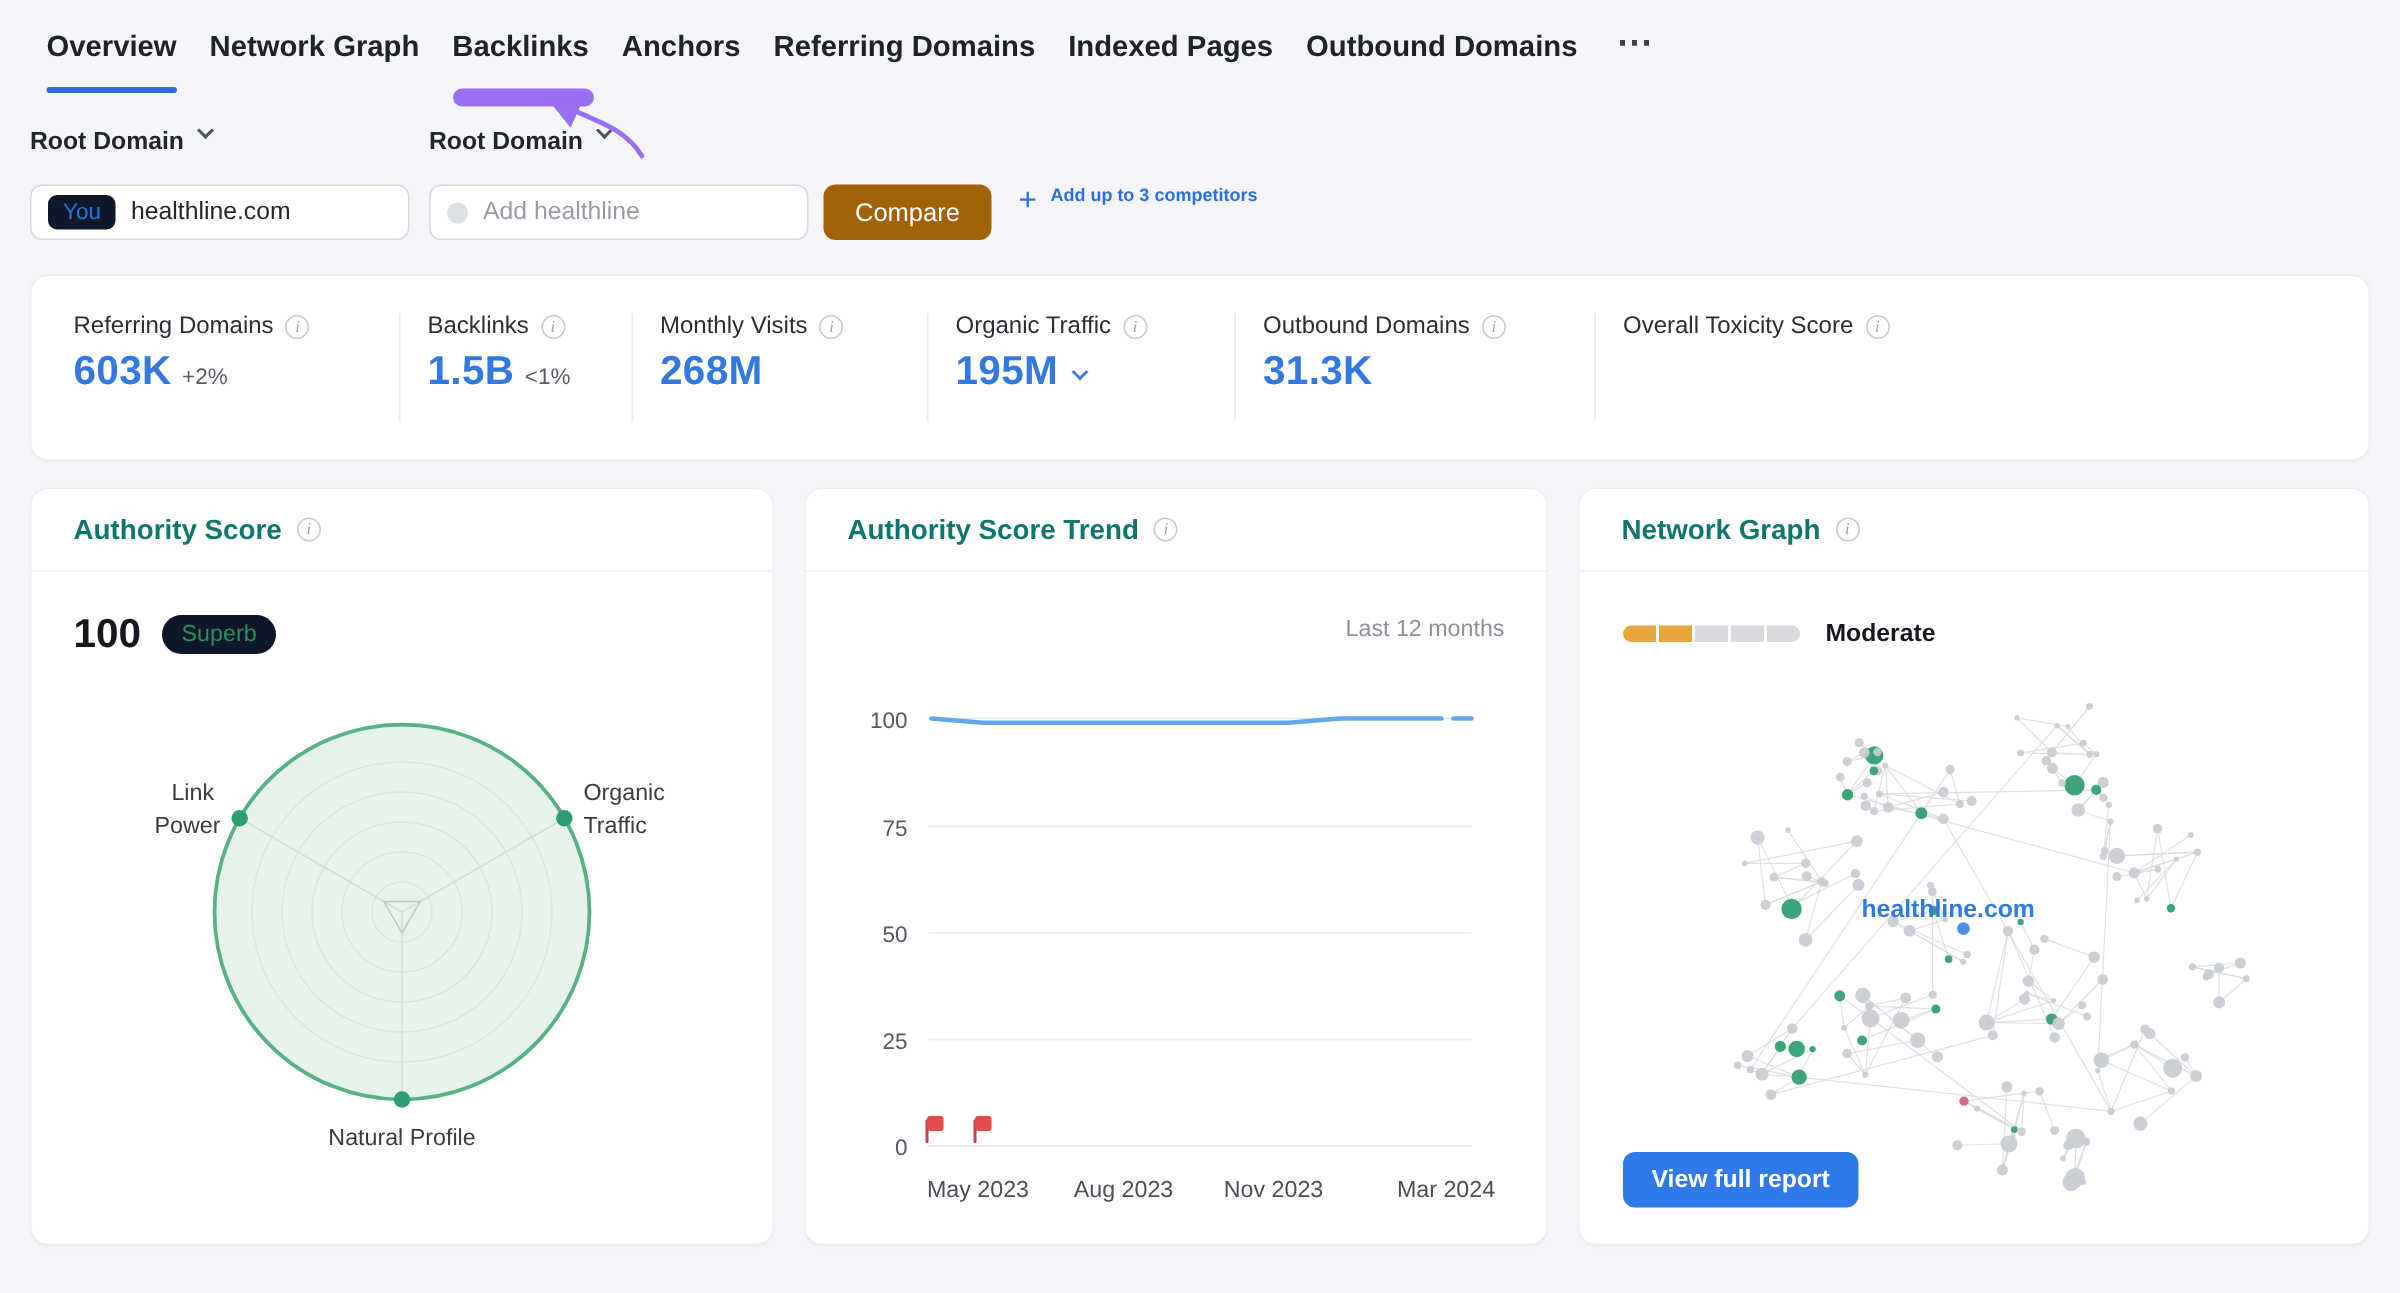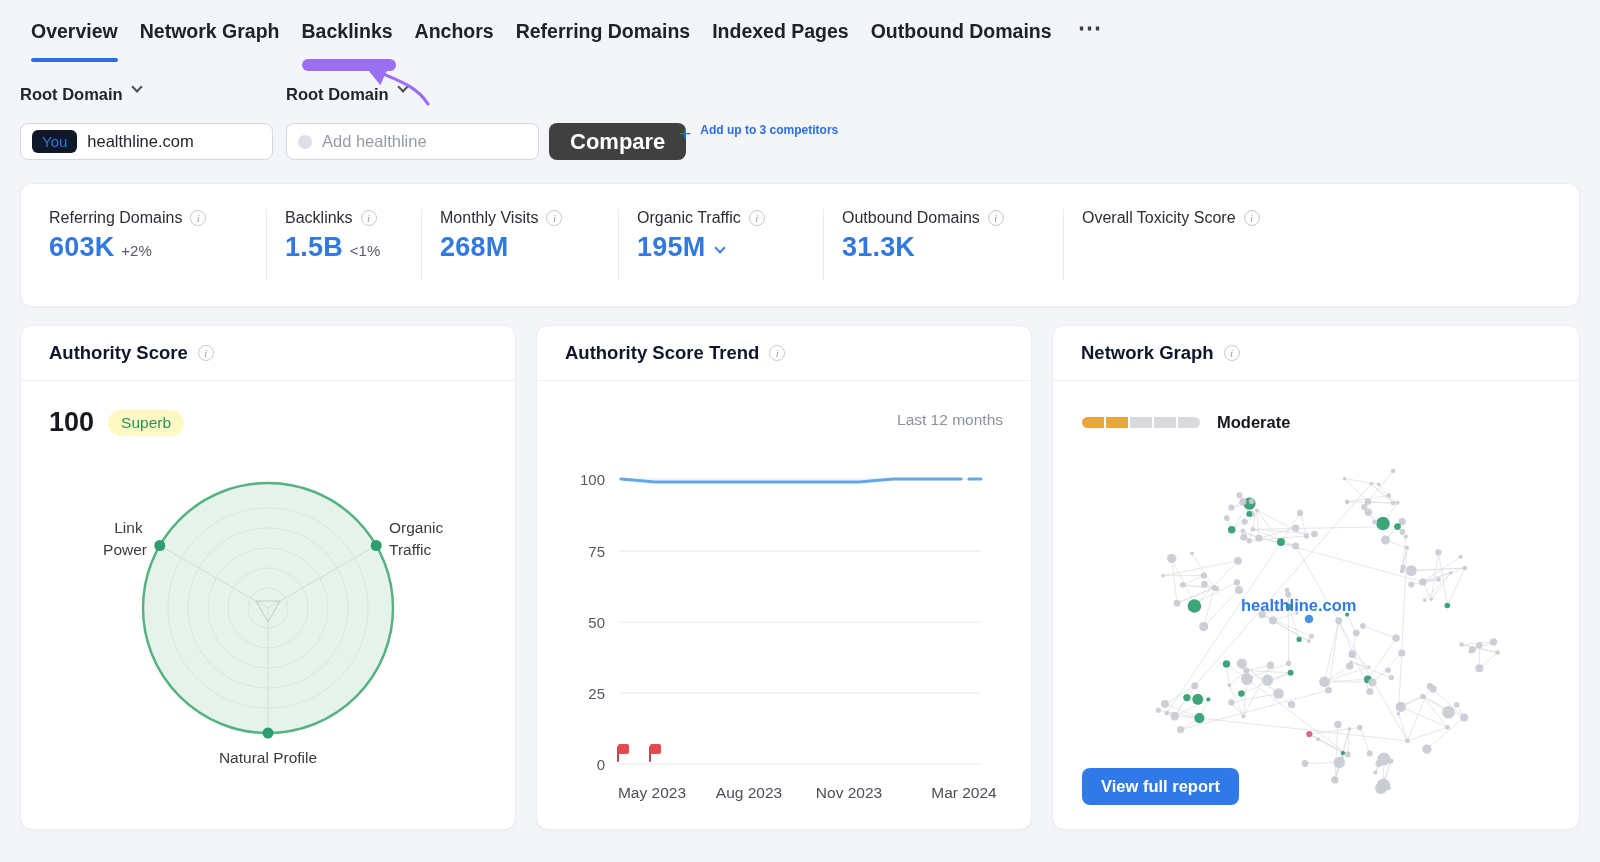--- a/index.html
+++ b/index.html
@@ -16,48 +16,48 @@
   .annot-arrow{position:absolute;left:356px;top:57px;z-index:6;pointer-events:none}
 
   
   .scope{position:absolute;top:85px;display:flex;font-size:16.5px;font-weight:600;color:#23252c;cursor:pointer;height:26px}
   .chev{display:inline-block;width:8px;height:8px;border-right:2px solid #4c515a;border-bottom:2px solid #4c515a;transform:rotate(45deg);margin-left:10px;position:relative;top:-2px}
   .inputbox{position:absolute;top:123px;height:37px;width:253px;background:#fff;border:1px solid #d5d8e0;border-radius:8px;display:flex;align-items:center;padding:0 11px;gap:10px;cursor:text}
   .you-badge{background:#0f172a;color:#2e78d9;font-size:15px;font-weight:500;padding:3px 10px;border-radius:6px}
   .you-value{font-size:16.5px;color:#23252c}
   .ghost-dot{width:14px;height:14px;border-radius:50%;background:#dcdfe5;flex:none}
   .placeholder{font-size:16.5px;color:#969ba5}
-  .compare-btn{position:absolute;left:549px;top:123px;height:37px;padding:0 21px;background:#404040;color:#fff;border:none;border-radius:8px;font-size:22px;font-weight:700;font-family:inherit;cursor:pointer}
+  .compare-btn{position:absolute;left:549px;top:123px;height:37px;padding:0 21px;background:#a16207;color:#fff;border:none;border-radius:8px;font-size:17px;font-weight:400;font-family:inherit;cursor:pointer}
   .add-link{position:absolute;left:679px;top:123px;height:37px;display:flex;gap:9px;color:#2a6fe0;font-size:12px;font-weight:600;cursor:pointer}
   .plus-icon::before{content:"+";font-size:21px;font-weight:500;color:#2a6fe0;position:relative;top:-1px}
 
   
   .metrics-card{position:absolute;left:20px;top:183px;width:1560px;height:124px;background:#fff;border:1px solid #ecedf2;border-radius:12px;box-shadow:0 1px 2px rgba(20,22,41,.04);display:flex;padding:25px 28px}
   .metric{display:flex;flex-direction:column;flex:none}
   .metric.bord{border-left:1px solid #e9ebef;padding-left:18px}
   .m-label{display:flex;align-items:center;font-size:16px;color:#2c2e35;white-space:nowrap}
   .m-value{margin-top:5px;display:flex;align-items:baseline}
   .m-value .val{font-size:27px;font-weight:700;color:#3278e1;letter-spacing:.2px}
   .m-value .val.muted{color:#a6aab4}
   .m-value .delta{font-size:15px;color:#565b64;margin-left:7px}
   .info{width:16px;height:16px;border:1.3px solid #c6cad1;border-radius:50%;color:#9aa0aa;font-size:11px;font-style:italic;font-family:"Liberation Serif",serif;display:inline-flex;align-items:center;justify-content:center;margin-left:8px;flex:none;cursor:pointer}
   .info::before{content:"i"}
   .chev-sm{display:inline-block;width:8px;height:8px;border-right:2.4px solid currentColor;border-bottom:2.4px solid currentColor;transform:rotate(45deg);margin-left:11px;position:relative;top:-4px;cursor:pointer}
   .c-blue{color:#4a7fd9}.c-grey{color:#b3b7bf}
 
   
   .card{position:absolute;top:325px;height:505px;background:#fff;border:1px solid #ecedf2;border-radius:12px;box-shadow:0 1px 2px rgba(20,22,41,.04)}
   .card-h{height:55px;display:flex;align-items:center;padding:0 28px;border-bottom:1px solid #edeff3}
-  .card-title{font-size:18.5px;font-weight:700;color:#0f172a}
+  .card-title{font-size:18.5px;font-weight:700;color:#0f766e}
   .card-body{position:relative;height:448px}
 
   
   .score-row{position:absolute;left:28px;top:26px;display:flex;align-items:center}
   .score-num{font-size:27px;font-weight:700;color:#17181f}
-  .badge{margin-left:14px;background:#fef9c3;color:#27925f;font-size:15.5px;font-weight:500;padding:4px 13px;border-radius:14px}
+  .badge{margin-left:14px;background:#0f172a;color:#27925f;font-size:15.5px;font-weight:500;padding:4px 13px;border-radius:14px}
   .radar-svg{position:absolute;left:0;top:40px}
   .axis-label{font-size:15.5px;fill:#393c42}
 
   
   .range-label{position:absolute;right:28px;top:30px;font-size:15.5px;color:#8b909a}
   .trend-svg{position:absolute;left:20px;top:70px}
   .grid{stroke:#e7e8ec;stroke-width:1}
   .tick{font-size:15px;fill:#545a63}
   .xtick{font-size:15.5px;fill:#4a4f57}
 

